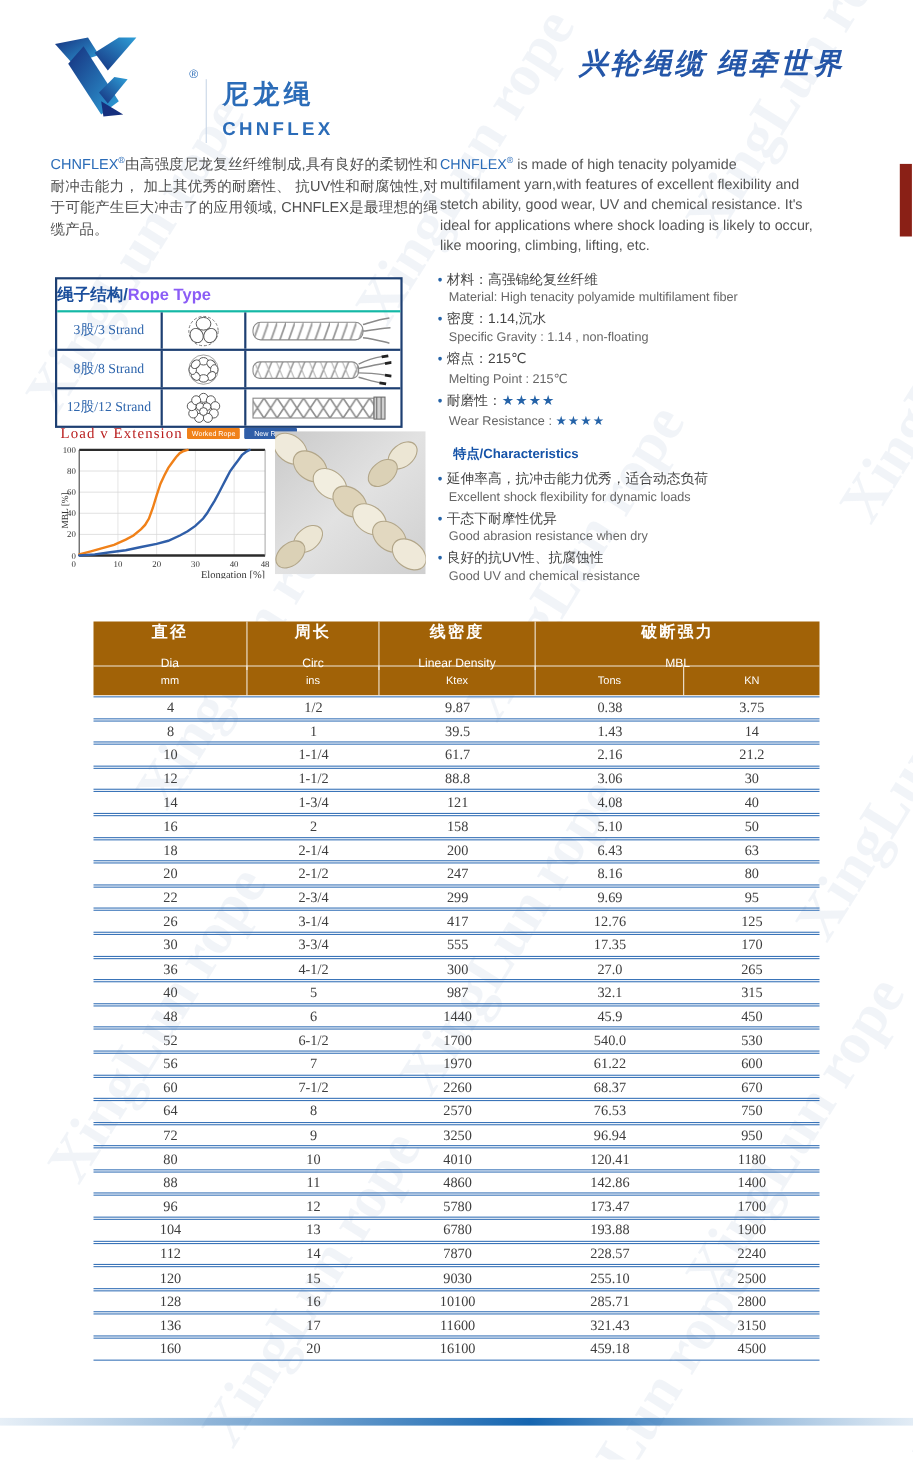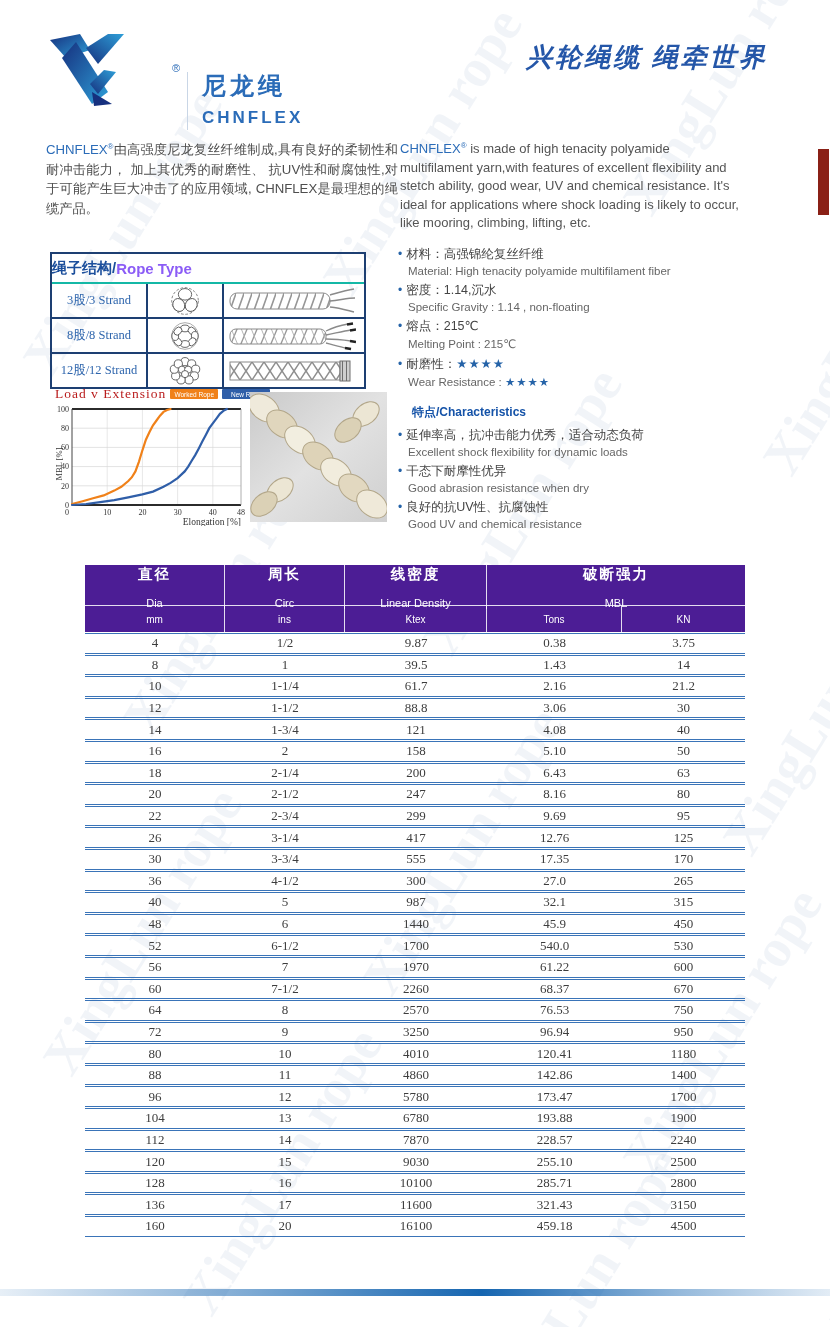--- a/index.html
+++ b/index.html
@@ -55,21 +55,21 @@
   .spec-cn{font-size:12.5px;color:#444;}
   .spec-cn .star{color:#2563a8;letter-spacing:1px;}
   .spec-en{font-size:11.5px;color:#666;margin-left:10px;margin-top:2px;}
   .spec-en .star{color:#2563a8;letter-spacing:1px;}
   .bullet{color:#2563a8;margin-right:4px;font-size:12px;}
   
   .chars{position:absolute;left:398px;top:404px;width:425px;}
   .chars-title{font-size:12px;font-weight:bold;color:#1553a8;margin-left:14px;margin-bottom:6px;}
   
   .spec-table{position:absolute;left:85px;top:565px;width:660px;}
-  .st-head{background:#4c1d95;color:#fff;text-align:center;}
+  .st-head{background:#a16207;color:#fff;text-align:center;}
   .st-row1{display:grid;grid-template-columns:140px 120px 142px 258px;height:40px;}
   .st-row1 .cell{display:flex;flex-direction:column;align-items:center;justify-content:center;
      border-right:1px solid rgba(255,255,255,.85);}
   .st-row1 .cell:last-child{border-right:none;}
   .st-cn{font-size:14.5px;font-weight:bold;letter-spacing:2px;}
   .st-en{font-size:11px;margin-top:13px;}
   .st-row2{display:grid;grid-template-columns:140px 120px 142px 135px 123px;height:26px;border-top:1px solid rgba(255,255,255,.85);}
   .st-row2 .ucell{display:flex;align-items:center;justify-content:center;
      font-family:Liberation Sans, sans-serif;font-size:10px;border-right:1px solid rgba(255,255,255,.85);}
   .st-row2 .ucell:last-child{border-right:none;}

